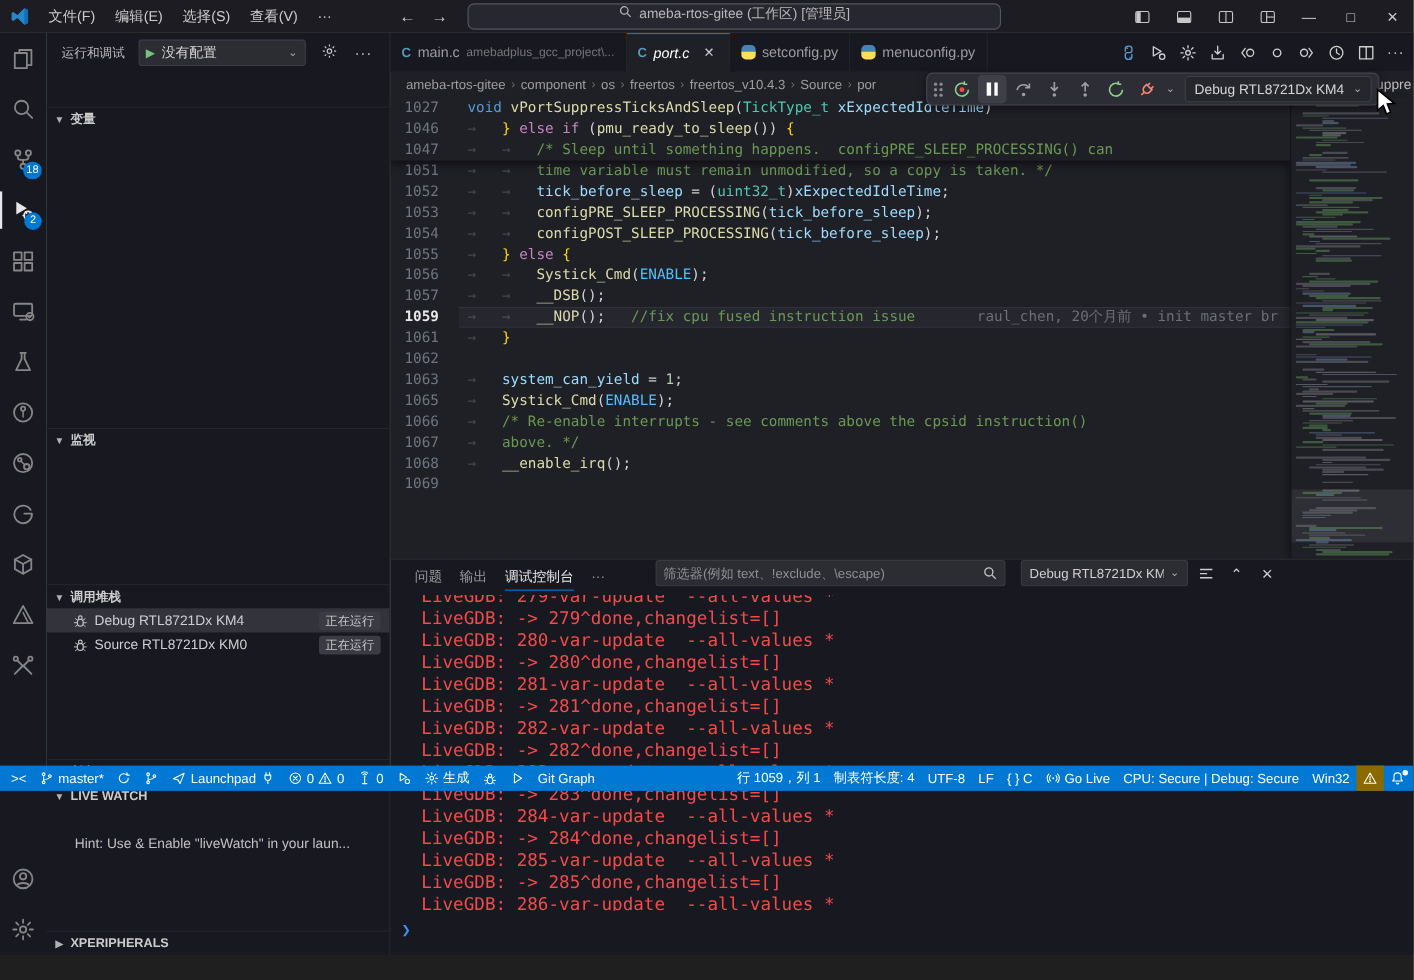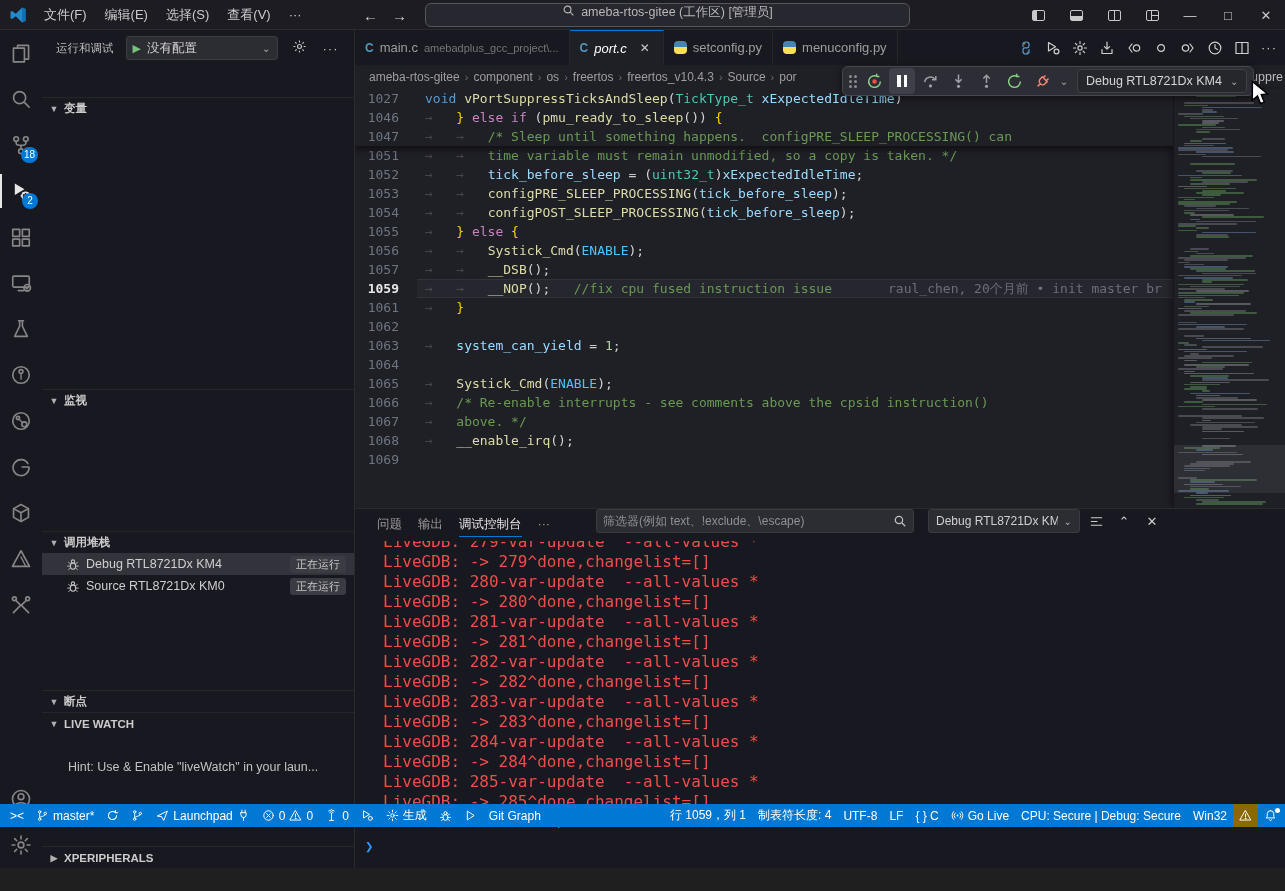--- a/index.html
+++ b/index.html
@@ -1,18 +1,18 @@
 <!DOCTYPE html>
 <html><head>
 <meta charset="utf-8">
 <style>
   * { margin:0; padding:0; box-sizing:border-box; }
   html,body { width:1285px; height:891px; overflow:hidden; background:#1f1f1f;
     font-family:"Liberation Sans", sans-serif; color:#cccccc; font-size:13px; }
-  #app { position:relative; width:1285px; height:827px; background:#86efac; }
+  #app { position:relative; width:1285px; height:719px; background:#86efac; }
 
   
   #titlebar { position:absolute; left:0; top:0; width:1285px; height:30px; background:#1c1c22;
     display:flex; align-items:center; border-bottom:1px solid #2b2b2b; }
   #vscode-logo { width:18px; height:18px; margin:0 8px 0 9px; }
   .menu-item { padding:0 9px; height:30px; line-height:30px; color:#cccccc; font-size:13px; cursor:default; }
   #nav-arrows { position:absolute; left:363px; top:0; height:30px; display:flex; align-items:center; gap:14px; color:#cfcfcf; font-size:15px; }
   #cmd-center { position:absolute; left:425px; top:3px; width:485px; height:24px; background:#27272f;
     border:1px solid #56565e; border-radius:6px; display:flex; align-items:flex-start; justify-content:center;
     gap:6px; color:#b8b8b8; font-size:12.5px; }
@@ -473,21 +473,20 @@
           <div class="code-line"><span class="gutter">1052</span><span class="line-body"><span class="tk-ws">→   →   </span><span class="tk-v">tick_before_sleep</span><span class="tk-d"> = </span><span class="tk-p">(</span><span class="tk-t">uint32_t</span><span class="tk-p">)</span><span class="tk-v">xExpectedIdleTime</span><span class="tk-d">;</span></span></div>
           <div class="code-line"><span class="gutter">1053</span><span class="line-body"><span class="tk-ws">→   →   </span><span class="tk-fn">configPRE_SLEEP_PROCESSING</span><span class="tk-p">(</span><span class="tk-v">tick_before_sleep</span><span class="tk-p">);</span></span></div>
           <div class="code-line"><span class="gutter">1054</span><span class="line-body"><span class="tk-ws">→   →   </span><span class="tk-fn">configPOST_SLEEP_PROCESSING</span><span class="tk-p">(</span><span class="tk-v">tick_before_sleep</span><span class="tk-p">);</span></span></div>
           <div class="code-line"><span class="gutter">1055</span><span class="line-body"><span class="tk-ws">→   </span><span class="tk-b">}</span><span class="tk-d"> </span><span class="tk-c">else</span><span class="tk-d"> </span><span class="tk-b">{</span></span></div>
           <div class="code-line"><span class="gutter">1056</span><span class="line-body"><span class="tk-ws">→   →   </span><span class="tk-fn">Systick_Cmd</span><span class="tk-p">(</span><span class="tk-o">ENABLE</span><span class="tk-p">);</span></span></div>
           <div class="code-line"><span class="gutter">1057</span><span class="line-body"><span class="tk-ws">→   →   </span><span class="tk-fn">__DSB</span><span class="tk-p">();</span></span></div>
           <div class="code-line current"><span class="gutter">1059</span><span class="line-body"><span class="tk-ws">→   →   </span><span class="tk-fn">__NOP</span><span class="tk-p">();</span><span class="tk-d">   </span><span class="tk-cm">//fix cpu fused instruction issue</span><span class="blame">raul_chen, 20个月前 • init master br</span></span></div>
           <div class="code-line"><span class="gutter">1061</span><span class="line-body"><span class="tk-ws">→   </span><span class="tk-b">}</span></span></div>
           <div class="code-line"><span class="gutter">1062</span><span class="line-body"></span></div>
           <div class="code-line"><span class="gutter">1063</span><span class="line-body"><span class="tk-ws">→   </span><span class="tk-v">system_can_yield</span><span class="tk-d"> = </span><span class="tk-n">1</span><span class="tk-d">;</span></span></div>
-          <div class="code-line"><span class="gutter">1064</span><span class="line-body"></span></div>
           <div class="code-line"><span class="gutter">1065</span><span class="line-body"><span class="tk-ws">→   </span><span class="tk-fn">Systick_Cmd</span><span class="tk-p">(</span><span class="tk-o">ENABLE</span><span class="tk-p">);</span></span></div>
           <div class="code-line"><span class="gutter">1066</span><span class="line-body"><span class="tk-ws">→   </span><span class="tk-cm">/* Re-enable interrupts - see comments above the cpsid instruction()</span></span></div>
           <div class="code-line"><span class="gutter">1067</span><span class="line-body"><span class="tk-ws">→   </span><span class="tk-cm">above. */</span></span></div>
           <div class="code-line"><span class="gutter">1068</span><span class="line-body"><span class="tk-ws">→   </span><span class="tk-fn">__enable_irq</span><span class="tk-p">();</span></span></div>
           <div class="code-line"><span class="gutter">1069</span><span class="line-body"></span></div>
         </div>
     </div>
 
     <div id="minimap">
 

